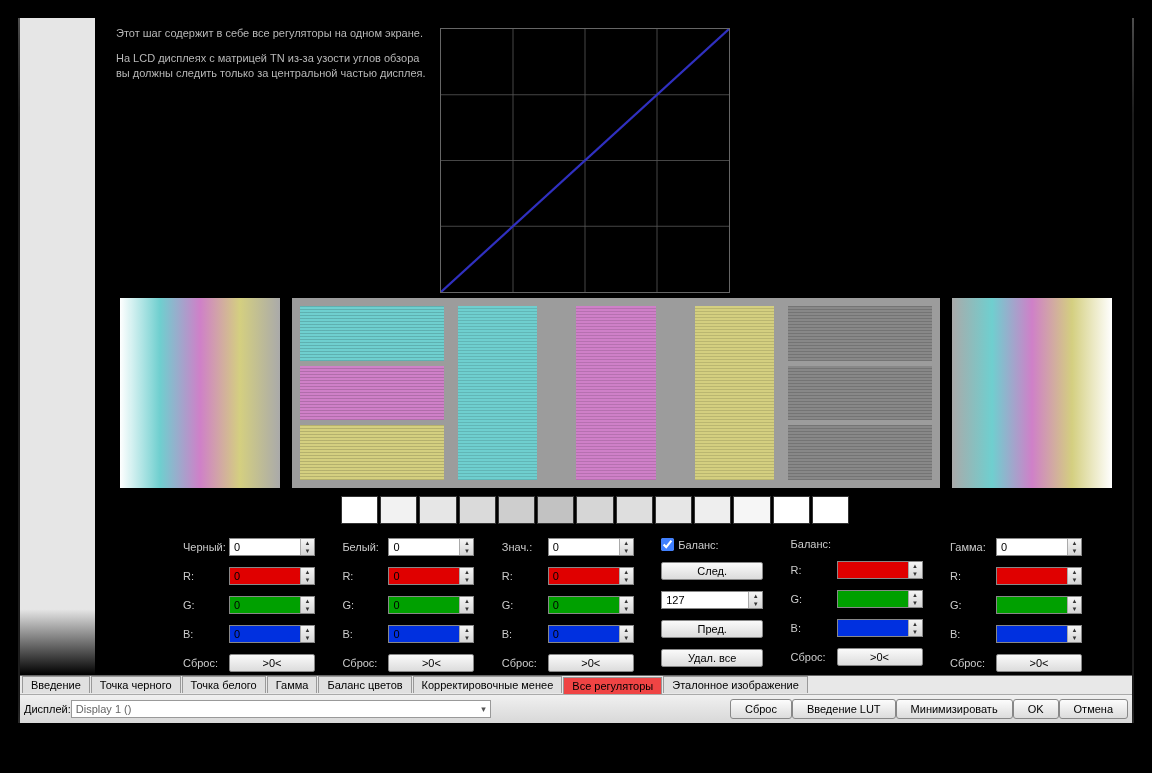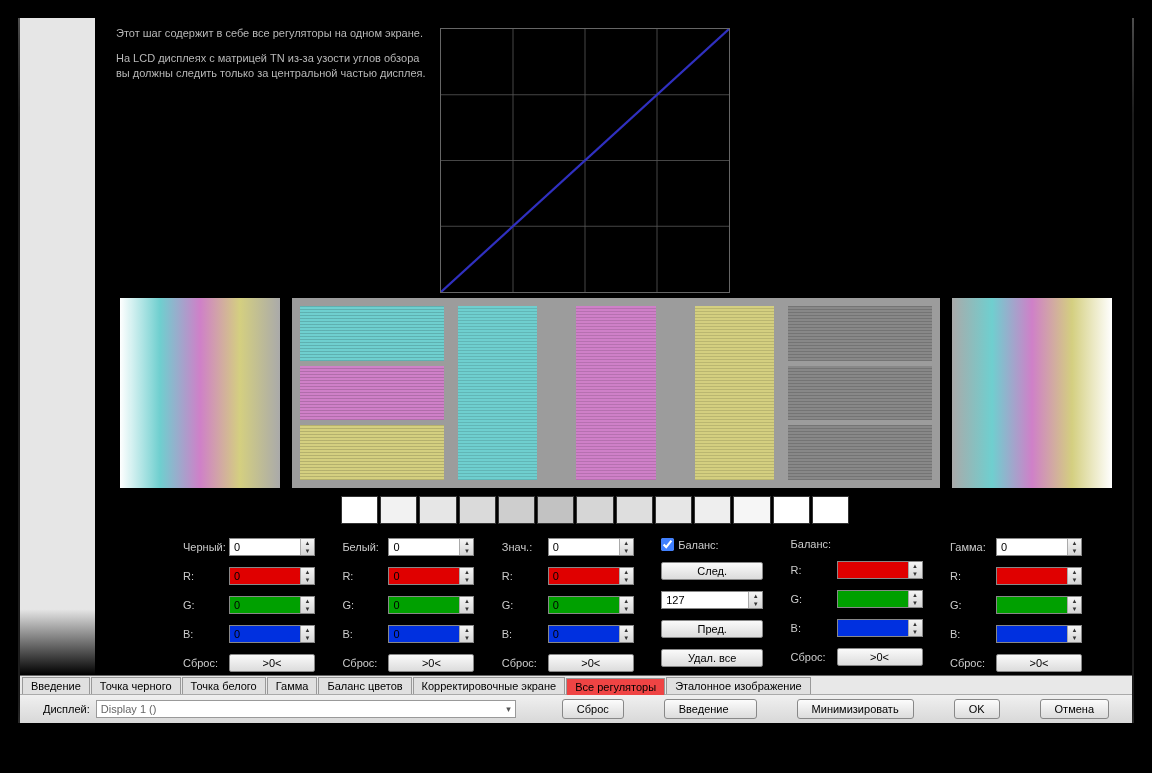--- a/index.html
+++ b/index.html
@@ -156,21 +156,21 @@
     display: flex;
     align-items: center;
     height: 20px;
     gap: 4px;
   }
   .position-col .chkrow input { accent-color: #4080ff; }
   .tabs {
     background: #e8e8e8;
     height: 20px;
     display: flex;
-    align-items: center;
+    align-items: flex-start;
     padding: 0 2px;
     border-top: 1px solid #666;
     border-bottom: 1px solid #aaa;
   }
   .tab {
     padding: 2px 8px;
     font-size: 11px;
     color: #000;
     border: 1px solid #999;
     background: #e0e0e0;
@@ -181,22 +181,21 @@
   .tab.active {
     background: #ef4444;
     position: relative;
     top: 1px;
   }
   .bottom-bar {
     background: linear-gradient(#f0f0f0,#d8d8d8);
     height: 28px;
     display: flex;
     align-items: center;
-    padding: 0 23px;
-    gap: 6px;
+    padding: 0 4px;
   }
   .bottom-bar .lbl { color: #000; font-size: 11px; }
   .display-select {
     flex: 0 0 420px;
     height: 18px;
     background: #fff;
     border: 1px solid #999;
     font-size: 11px;
     padding: 0 4px;
     color: #666;
@@ -209,21 +208,20 @@
   .bbtn {
     height: 20px;
     padding: 0 14px;
     background: linear-gradient(#fcfcfc,#dcdcdc);
     border: 1px solid #888;
     border-radius: 3px;
     font-size: 11px;
     color: #000;
     cursor: pointer;
     line-height: 18px;
-    margin-left: 34px;
   }
 </style>
 </head>
 <body>
 
 <div class="monitor-frame"></div>
 
 <div class="screen">
   <div class="screen-top">
     <div class="left-gradient"></div>
@@ -558,21 +556,21 @@
 
     </div>
   </div>
 
   <div class="tabs">
     <div class="tab">Введение</div>
     <div class="tab">Точка черного</div>
     <div class="tab">Точка белого</div>
     <div class="tab">Гамма</div>
     <div class="tab">Баланс цветов</div>
-    <div class="tab">Корректировочные экране</div>
+    <div class="tab">Корректировочные менее</div>
     <div class="tab active">Все регуляторы</div>
     <div class="tab">Эталонное изображение</div>
   </div>
 
   <div class="bottom-bar">
     <span class="lbl">Дисплей:</span>
     <div class="display-select">
       <span>Display 1 ()</span>
       <span class="chev">▾</span>
     </div>

